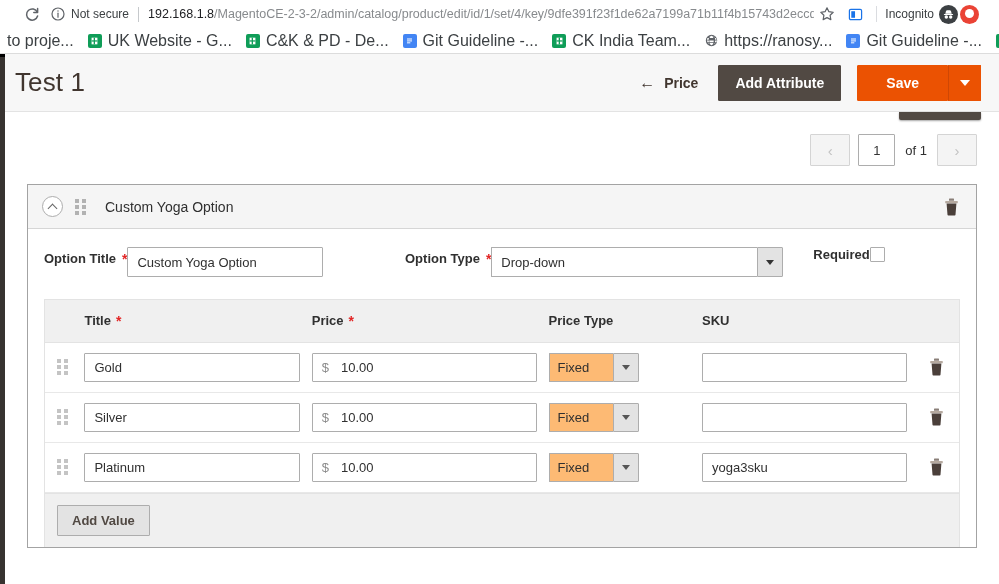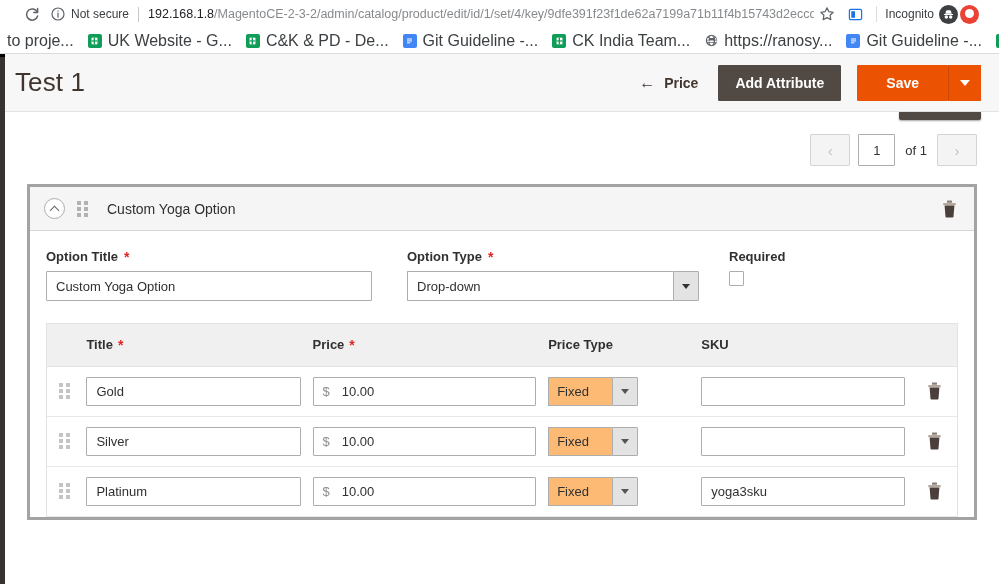--- a/index.html
+++ b/index.html
@@ -305,21 +305,21 @@
     border-radius: 1px;
   }
   .pg-of {
     font-size: 13px;
     color: #303030;
     padding: 0 2px;
   }
 
   
   .option-panel {
-    border: 3px solid #a3a3a3;
+    border: 1px solid #a3a3a3;
     background: #fff;
     margin-bottom: 12px;
   }
   .option-head {
     height: 44px;
     background: #f5f5f5;
     border-bottom: 1px solid #d6d6d6;
     display: flex;
     align-items: center;
     padding: 0 14px;
@@ -369,21 +369,21 @@
   .option-body {
     padding: 18px 16px 0 16px;
     background: #fff;
   }
   .field-row {
     display: flex;
     align-items: flex-start;
   }
   .field {
     display: flex;
-    flex-direction: column;
+    flex-direction: row;
   }
   .field-label {
     font-size: 13px;
     font-weight: bold;
     color: #303030;
     margin-bottom: 7px;
     display: flex;
     align-items: center;
     gap: 6px;
   }
@@ -952,18 +952,21 @@
                       <rect x="1.2" y="3" width="12.6" height="2.3" rx="0.4" fill="#b5a99f"></rect>
                       <path d="M2.6 5.6h9.8l-0.9 11.2a0.8 0.8 0 0 1-0.8 0.7H4.3a0.8 0.8 0 0 1-0.8-0.7z" fill="#4a3f3a"></path>
                     </svg>
                   </div>
                 </td>
               </tr>
 
             </tbody>
           </table>
 
+          <div class="values-footer">
+            <button class="add-value-btn">Add Value</button>
+          </div>
         </div>
 
       </div>
     </div>
   </div>
 </div>
 
 </body></html>

